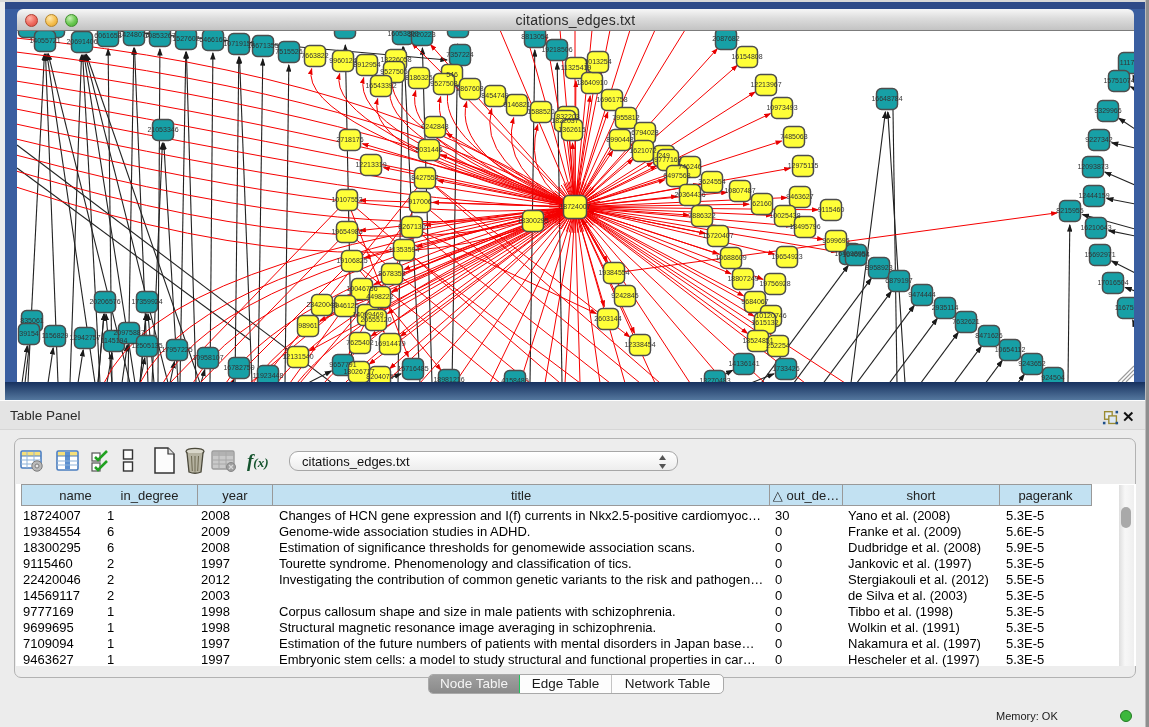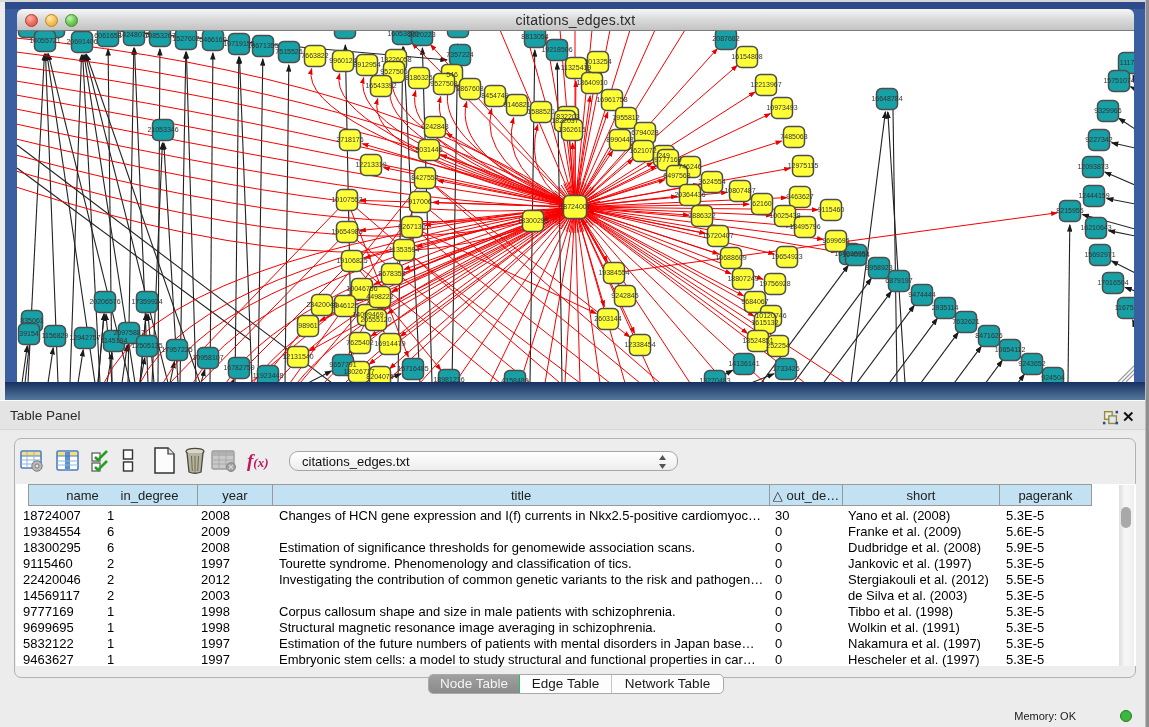--- a/index.html
+++ b/index.html
@@ -15,21 +15,21 @@
 #tphead .t {position:absolute;left:10px;top:7px;font-size:13.5px;color:#2a2a2a}
 #panel {left:14px;top:438px;width:1122px;height:240px;background:#ededed;border:1px solid #b2b2b2;border-radius:7px}
 #tablebg {left:16px;top:484px;width:1120px;height:182px;background:#fff}
 #combo {left:289px;top:451px;width:389px;height:20px;background:linear-gradient(180deg,#ffffff,#ededed);border:1px solid #a6a6a6;border-radius:9px}
 #combo .t {position:absolute;left:12px;top:2px;font-size:13px;color:#111}
 .hdr {position:absolute;top:484px;height:22px;background:#c2e1f2;border:1px solid #999;border-left:none;font-size:13px;color:#222;text-align:center;line-height:21px}
 .row span {position:absolute;white-space:nowrap}
 .row {position:absolute;left:0;top:0;width:1092px;height:16px;font-size:13px;color:#000;line-height:17px}
 #tabs {left:428px;top:674px;width:296px;height:20px;border:1px solid #a9a9a9;border-radius:5px;background:#fdfdfd;font-size:13.5px}
 .seg {position:absolute;top:0;height:18px;line-height:18px;text-align:center;color:#1a1a1a}
-#mem {left:996px;top:710px;width:80px;text-align:right;font-size:11px;color:#1a1a1a}
+#mem {left:996px;top:710px;width:80px;text-align:left;font-size:11px;color:#1a1a1a}
 #rstrip {left:1145px;top:0;width:4px;height:727px;background:#8f8f8f;border-left:1px solid #bdbdbd}
 #topline {left:0;top:0;width:1149px;height:2px;background:#d8d8d8}
 </style></head>
 <body>
 <div class="abs" id="desk"></div>
 <div class="abs" id="deskbot"></div>
 <div class="abs" id="topline"></div>
 <div class="abs" id="titlebar">
   <div class="light" style="left:8px;background:radial-gradient(circle at 35% 30%,#ffb3a6,#ee6a5f 55%,#d24b3e);border:1px solid #b03c30"></div>
   <div class="light" style="left:28px;background:radial-gradient(circle at 35% 30%,#ffe9b0,#f5bf4f 55%,#dd9f2e);border:1px solid #b8862a"></div>
@@ -698,49 +698,50 @@
 <svg style="position:absolute;left:211px;top:449px" width="26" height="24" viewBox="0 0 26 24">
  <rect x="1" y="2" width="22" height="18" rx="1.5" fill="#c9c9c9" stroke="#9b9b9b" stroke-width="1.4"></rect>
  <rect x="2" y="3" width="20" height="4" fill="#b2b2b2"></rect>
  <line x1="1" y1="11" x2="23" y2="11" stroke="#a8a8a8"></line>
     <line x1="1" y1="15" x2="23" y2="15" stroke="#a8a8a8"></line>
  <line x1="8" y1="3" x2="8" y2="20" stroke="#a8a8a8"></line>
     <line x1="15" y1="3" x2="15" y2="20" stroke="#a8a8a8"></line>
  <circle cx="20" cy="18" r="4.5" fill="#9e9e9e" stroke="#888"></circle>
  <path d="M18 16 l4 4 M22 16 l-4 4" stroke="#d6d6d6" stroke-width="1.3"></path>
 </svg>
-<div style="position:absolute;left:247px;top:450px;width:30px;height:22px;font-family:'Liberation Serif',serif;font-style:italic;font-weight:bold;font-size:19px;color:#be185d">f<span style="font-size:13px">(x)</span></div>
+<div style="position:absolute;left:247px;top:450px;width:30px;height:22px;font-family:'Liberation Serif',serif;font-style:italic;font-weight:bold;font-size:19px;color:#14532d">f<span style="font-size:13px">(x)</span></div>
 
 <div class="abs" id="combo">
     <div class="t">citations_edges.txt</div>
  <svg style="position:absolute;right:10px;top:3px" width="9" height="14" viewBox="0 0 9 14">
       <path d="M4.5 0 L8 5 L1 5 Z" fill="#555"></path>
       <path d="M4.5 14 L8 9 L1 9 Z" fill="#555"></path>
     </svg>
 </div>
-<div class="hdr" style="left:28px;width:109px;border-left:1px solid #999">name</div>
+<div class="hdr" style="left:21px;width:109px;border-left:1px solid #999">name</div>
 <div class="hdr" style="left:102px;width:96px">in_degree</div>
 <div class="hdr" style="left:198px;width:75px">year</div>
 <div class="hdr" style="left:273px;width:497px">title</div>
 <div class="hdr" style="left:770px;width:73px">△ out_de…</div>
 <div class="hdr" style="left:843px;width:157px">short</div>
 <div class="hdr" style="left:1000px;width:92px">pagerank</div>
 <div class="row" style="top:507px">
     <span style="left:23px">18724007</span>
     <span style="left:107px">1</span>
     <span style="left:201px">2008</span>
     <span style="left:279px">Changes of HCN gene expression and I(f) currents in Nkx2.5-positive cardiomyoc…</span>
     <span style="left:775px">30</span>
     <span style="left:848px">Yano et al. (2008)</span>
     <span style="left:1006px">5.3E-5</span>
   </div>
 <div class="row" style="top:523px">
     <span style="left:23px">19384554</span>
     <span style="left:107px">6</span>
     <span style="left:201px">2009</span>
+    <span style="left:279px">Genome-wide association studies in ADHD.</span>
     <span style="left:775px">0</span>
     <span style="left:848px">Franke et al. (2009)</span>
     <span style="left:1006px">5.6E-5</span>
   </div>
 <div class="row" style="top:539px">
     <span style="left:23px">18300295</span>
     <span style="left:107px">6</span>
     <span style="left:201px">2008</span>
     <span style="left:279px">Estimation of significance thresholds for genomewide association scans.</span>
     <span style="left:775px">0</span>
@@ -785,21 +786,21 @@
 <div class="row" style="top:619px">
     <span style="left:23px">9699695</span>
     <span style="left:107px">1</span>
     <span style="left:201px">1998</span>
     <span style="left:279px">Structural magnetic resonance image averaging in schizophrenia.</span>
     <span style="left:775px">0</span>
     <span style="left:848px">Wolkin et al. (1991)</span>
     <span style="left:1006px">5.3E-5</span>
   </div>
 <div class="row" style="top:635px">
-    <span style="left:23px">5832122</span>
+    <span style="left:23px">7109094</span>
     <span style="left:107px">1</span>
     <span style="left:201px">1997</span>
     <span style="left:279px">Estimation of the future numbers of patients with mental disorders in Japan base…</span>
     <span style="left:775px">0</span>
     <span style="left:848px">Nakamura et al. (1997)</span>
     <span style="left:1006px">5.3E-5</span>
   </div>
 <div class="row" style="top:651px">
     <span style="left:23px">9463627</span>
     <span style="left:107px">1</span>

